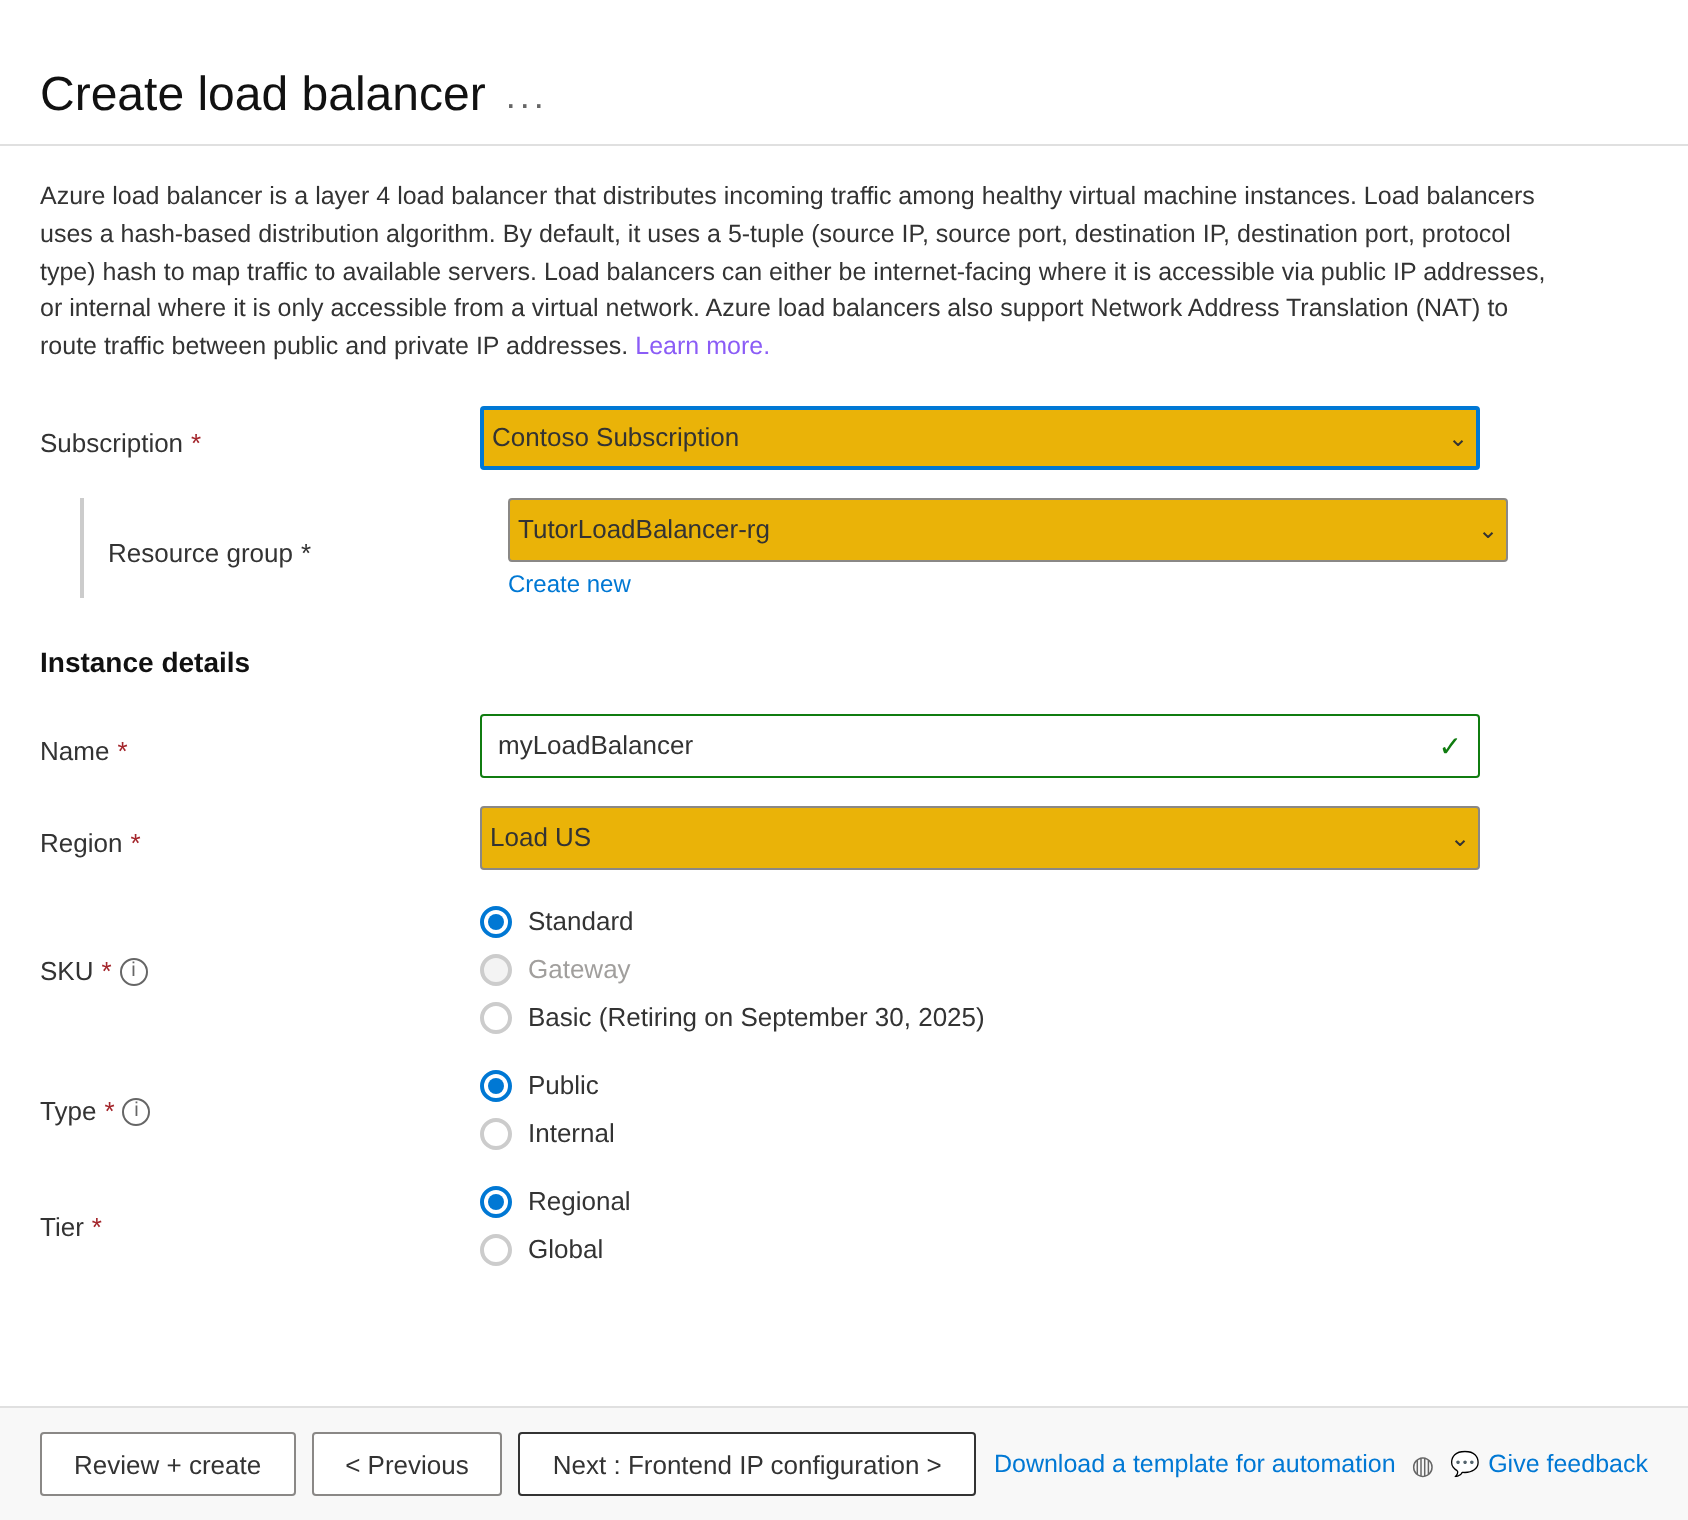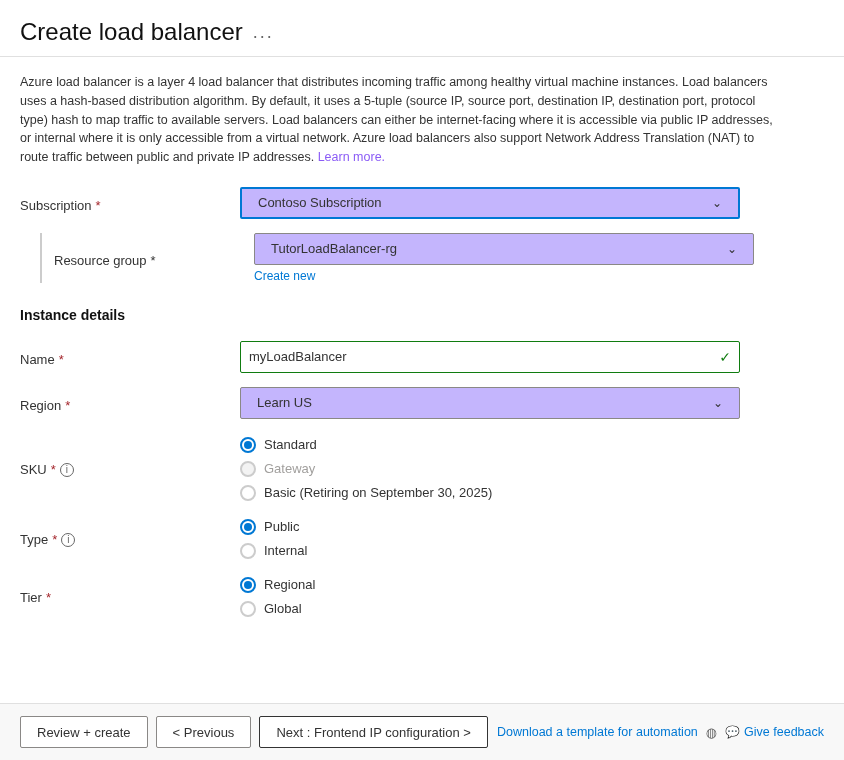--- a/index.html
+++ b/index.html
@@ -1,21 +1,21 @@
 <!DOCTYPE html>
 <html><head>
   <meta charset="utf-8">
   <style>
     * { box-sizing: border-box; margin: 0; padding: 0; }
     body { font-family: 'Segoe UI', Arial, sans-serif; font-size: 13px; color: #333; background: #fff; }
 
     .page-container { width: 844px; min-height: 760px; display: flex; flex-direction: column; }
 
     
-    .page-header { padding: 18px 20px 10px 20px; border-bottom: 1px solid #e0e0e0; }
+    .page-header { padding: 18px 20px 10px 20px; border-bottom: 1px solid #e0e0e0; margin-top: 16px; }
     .page-title { font-size: 24px; font-weight: 300; color: #111; display: flex; align-items: center; gap: 10px; }
     .page-title-ellipsis { font-size: 18px; color: #666; letter-spacing: 2px; }
 
     
     .nav-tabs { display: flex; align-items: center; padding: 0 20px; border-bottom: 1px solid #d0d0d0; background: #fff; gap: 0; }
     .nav-tab { padding: 12px 14px; font-size: 13px; color: #333; cursor: pointer; border-bottom: 2px solid transparent; white-space: nowrap; }
     .nav-tab.active { color: #0078d4; border-bottom: 2px solid #0078d4; font-weight: 600; }
 
     
     .content-area { padding: 16px 20px; flex: 1; overflow-y: auto; }
@@ -29,21 +29,21 @@
 
     
     .form-section { margin-bottom: 24px; }
     .form-row { display: flex; align-items: center; margin-bottom: 14px; }
     .form-label { width: 220px; min-width: 220px; font-size: 13px; color: #333; padding-top: 6px; display: flex; align-items: center; gap: 4px; }
     .form-label .required { color: #a4262c; }
     .form-label .info-icon { width: 14px; height: 14px; border-radius: 50%; border: 1px solid #666; display: inline-flex; align-items: center; justify-content: center; font-size: 10px; color: #666; cursor: pointer; }
     .form-control-area { flex: 1; max-width: 500px; }
 
     
-    .dropdown { width: 100%; height: 32px; border: 1px solid #8a8886; border-radius: 2px; padding: 0 16px; font-size: 13px; display: flex; align-items: center; justify-content: space-between; cursor: pointer; background: #c4b5fd; }
+    .dropdown { width: 100%; height: 32px; border: 1px solid #8a8886; border-radius: 2px; padding: 0 4px; font-size: 13px; display: flex; align-items: center; justify-content: space-between; cursor: pointer; background: #eab308; }
     .dropdown.active-border { border-color: #0078d4; border-width: 2px; }
     .dropdown-text { color: #333; }
     .dropdown-arrow { color: #333; font-size: 12px; }
 
     
     .text-input { width: 100%; height: 32px; border: 1px solid #8a8886; border-radius: 2px; padding: 0 8px; font-size: 13px; display: flex; align-items: center; justify-content: space-between; background: #fff; gap: 41px; }
     .text-input.valid { border-color: #107c10; }
     .checkmark { color: #107c10; font-size: 14px; }
 
     
@@ -141,21 +141,21 @@
         </div>
       </div>
 
       <div class="form-row">
         <div class="form-label">
           <span>Region</span>
           <span class="required">*</span>
         </div>
         <div class="form-control-area">
           <div class="dropdown">
-            <span class="dropdown-text">Learn US</span>
+            <span class="dropdown-text">Load US</span>
             <span class="dropdown-arrow">⌄</span>
           </div>
         </div>
       </div>
 
       <div class="form-row">
         <div class="form-label">
           <span>SKU</span>
           <span class="required">*</span>
           <span class="info-icon">i</span>

